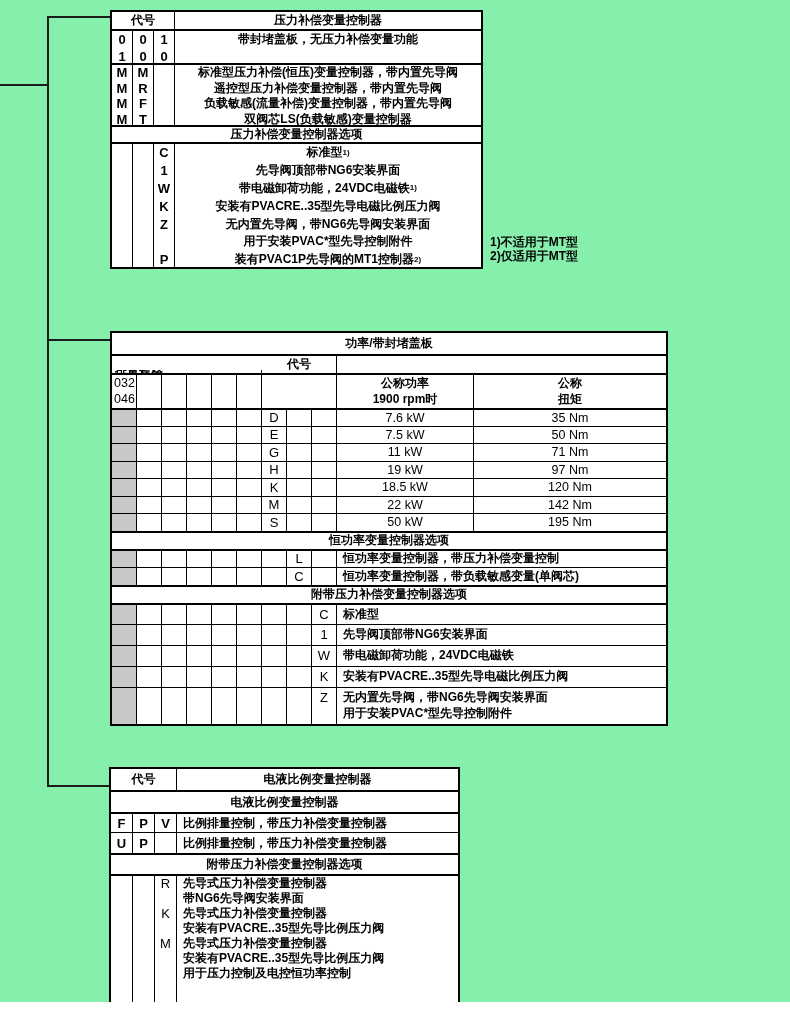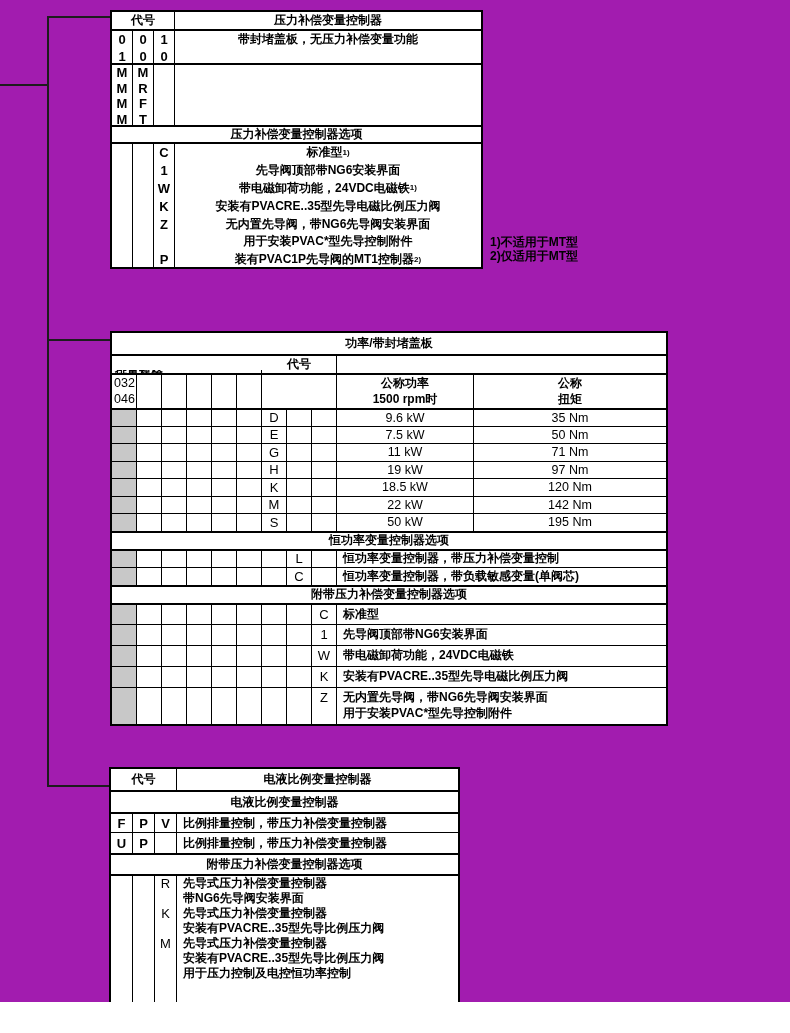--- a/index.html
+++ b/index.html
@@ -1,16 +1,16 @@
 <!DOCTYPE html>
 <html><head>
 <meta charset="utf-8">
 <style>
   html,body { margin:0; padding:0; background:#fff; }
-  .page { position:relative; width:790px; height:1002px; background:#a21caf;
+  .page { position:relative; width:790px; height:1002px; background:#86efac;
           font-family:"Liberation Sans", sans-serif; color:#000; overflow:hidden; }
   .line { position:absolute; background:#1c1c1c; }
 
   .tbl { position:absolute; border:2px solid #000; box-sizing:border-box; background:#fff; }
   .row { display:flex; box-sizing:border-box; align-items:stretch; }
   .bt1 { border-top:1px solid #000; }
   .bt2 { border-top:2px solid #000; }
   .cell { box-sizing:border-box; flex:0 0 auto; display:flex; align-items:center;
           justify-content:center; overflow:hidden; }
   .col  { box-sizing:border-box; flex:0 0 auto; display:flex; flex-direction:column; overflow:hidden; }
@@ -83,20 +83,26 @@
         <div class="ln h155 code bold">M</div>
         <div class="ln h155 code bold">M</div>
       </div>
       <div class="col w21 br">
         <div class="ln h155 code bold">M</div>
         <div class="ln h155 code bold">R</div>
         <div class="ln h155 code bold">F</div>
         <div class="ln h155 code bold">T</div>
       </div>
       <div class="col w21 br"></div>
+      <div class="col fill">
+        <div class="ln h155 zh">标准型压力补偿(恒压)变量控制器，带内置先导阀</div>
+        <div class="ln h155 zh">遥控型压力补偿变量控制器，带内置先导阀</div>
+        <div class="ln h155 zh">负载敏感(流量补偿)变量控制器，带内置先导阀</div>
+        <div class="ln h155 zh">双阀芯LS(负载敏感)变量控制器</div>
+      </div>
     </div>
 
     <div class="row bt2 h17">
       <div class="cell fill zh">压力补偿变量控制器选项</div>
     </div>
 
     <div class="row bt2" style="height:124.6px">
       <div class="col w21 br"></div>
       <div class="col w21 br"></div>
       <div class="col w21 br">
@@ -159,39 +165,39 @@
         <div class="ln h16 val left pl2">046</div>
       </div>
       <div class="cell w25 br"></div>
       <div class="cell w25 br"></div>
       <div class="cell w25 br"></div>
       <div class="cell w25 br"></div>
       <div class="cell w25 br"></div>
       <div class="cell w75 br"></div>
       <div class="col w137 br" style="justify-content:flex-start">
         <div class="ln h16 zh">公称功率</div>
-        <div class="ln h16 zh">1500 rpm时</div>
+        <div class="ln h16 zh">1900 rpm时</div>
       </div>
       <div class="col fill" style="justify-content:center">
         <div class="ln h16 zh">公称</div>
         <div class="ln h16 zh">扭矩</div>
       </div>
     </div>
 
     <div class="row bt2 h175">
       <div class="cell w25 br shaded" style="background: rgb(200, 200, 200);"></div>
       <div class="cell w25 br"></div>
         <div class="cell w25 br"></div>
         <div class="cell w25 br"></div>
         <div class="cell w25 br"></div>
         <div class="cell w25 br"></div>
       <div class="cell w25 br code">D</div>
       <div class="cell w25 br"></div>
         <div class="cell w25 br"></div>
-      <div class="cell w137 br val">9.6 kW</div>
+      <div class="cell w137 br val">7.6 kW</div>
       <div class="cell fill val">35 Nm</div>
     </div>
     <div class="row bt1 h175">
       <div class="cell w25 br shaded" style="background: rgb(200, 200, 200);"></div>
       <div class="cell w25 br"></div>
         <div class="cell w25 br"></div>
         <div class="cell w25 br"></div>
         <div class="cell w25 br"></div>
         <div class="cell w25 br"></div>
       <div class="cell w25 br code">E</div>

